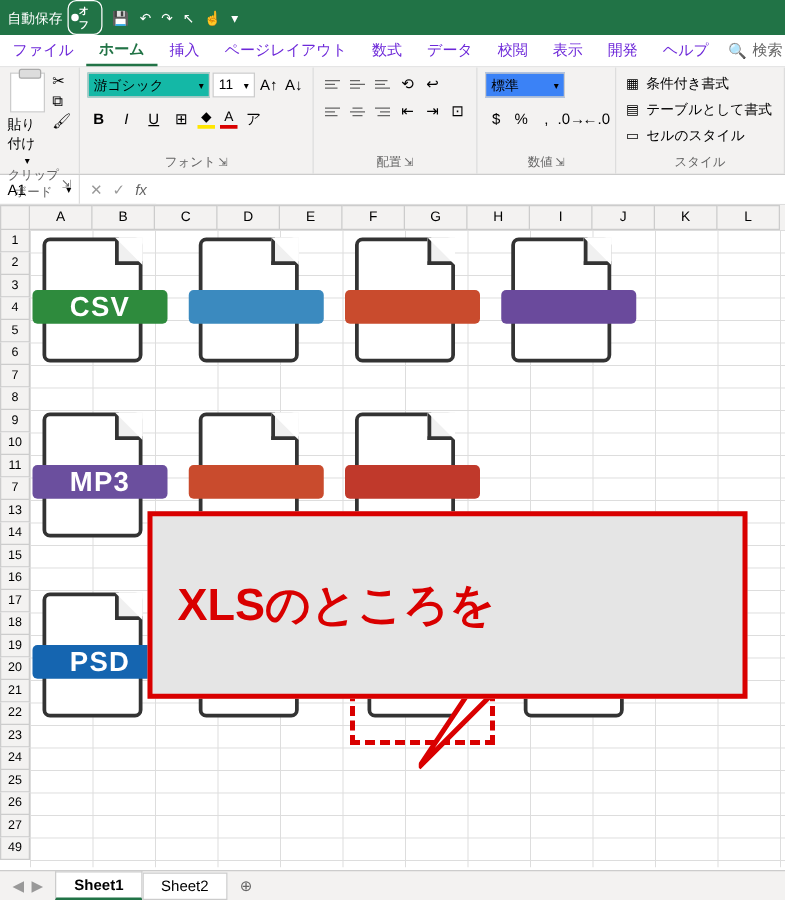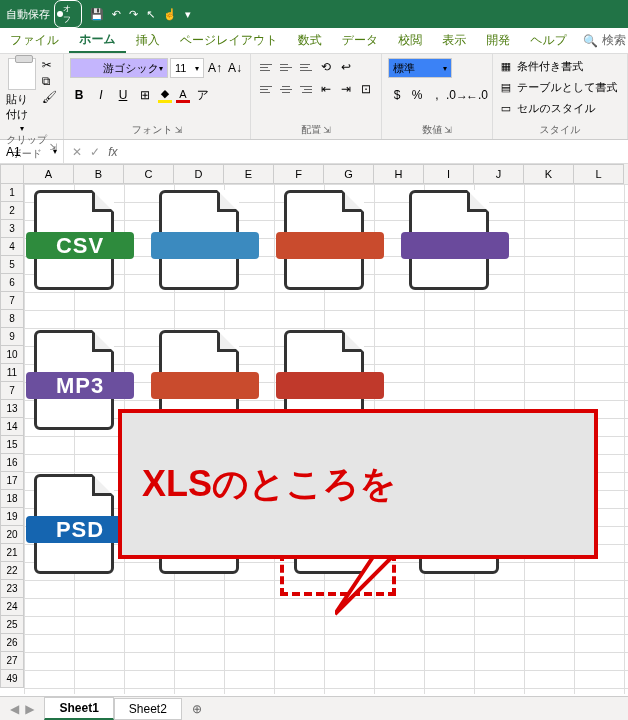--- a/index.html
+++ b/index.html
@@ -1,49 +1,49 @@
 <!DOCTYPE html>
 <html><head>
 <meta charset="utf-8">
 <style>
 * { margin: 0; padding: 0; box-sizing: border-box; font-family: "Yu Gothic UI", "Meiryo", sans-serif; }
 body { width: 628px; height: 720px; background: #fff; overflow: hidden; position: relative; }
 
 
 .titlebar { background: #217346; color: #fff; height: 28px; display: flex; align-items: center; padding: 0 6px; font-size: 11px; gap: 8px; }
 .titlebar .autosave { display: flex; align-items: center; gap: 4px; }
-.titlebar .toggle { width: 28px; height: 14px; border: 1px solid #fff; border-radius: 7px; display: inline-flex; align-items: center; justify-content: center; padding: 13px 2px; font-size: 8px; }
+.titlebar .toggle { width: 28px; height: 14px; border: 1px solid #fff; border-radius: 7px; display: inline-flex; align-items: center; justify-content: center; padding: 13px 2px; font-size: 8px; font-weight: bold; }
 .titlebar .qat { display: flex; gap: 8px; align-items: center; }
 .titlebar .qat span { cursor: pointer; }
 .titlebar .title { flex: 1; text-align: center; overflow: hidden; white-space: nowrap; }
 
 
 .ribbontabs { background: #fff; display: flex; align-items: center; height: 26px; font-size: 12px; border-bottom: 1px solid #ddd; }
-.ribbontabs .tab { padding: 0 10px; height: 100%; display: flex; align-items: center; cursor: pointer; color: #4d7c0f; }
+.ribbontabs .tab { padding: 0 10px; height: 100%; display: flex; align-items: center; cursor: pointer; color: #6d28d9; }
 .ribbontabs .tab.active { color: #217346; border-bottom: 2px solid #217346; font-weight: 600; }
 .ribbontabs .search { margin-left: 6px; display: flex; align-items: center; gap: 4px; color: #666; }
 
 
 .ribbon { background: #f3f2f1; height: 86px; display: flex; border-bottom: 1px solid #ccc; font-size: 11px; }
 .group { border-right: 1px solid #ddd; display: flex; flex-direction: column; justify-content: space-between; padding: 4px 6px 2px; }
 .group .content { display: flex; gap: 4px; flex: 1; align-items: flex-start; }
 .group .label { text-align: center; font-size: 10px; color: #666; display: flex; justify-content: center; align-items: center; gap: 2px; }
 .group .label .launcher { font-size: 9px; }
 
 
 .clipboard { width: 64px; }
 .paste { display: flex; flex-direction: column; align-items: center; gap: 2px; cursor: pointer; }
 .paste-icon { width: 28px; height: 32px; background: #fff; border: 1px solid #ccc; position: relative; }
 .paste-icon::before { content: ""; position: absolute; top: -4px; left: 6px; width: 16px; height: 6px; background: #ddd; border: 1px solid #aaa; border-radius: 2px; }
 .small-btns { display: flex; flex-direction: column; gap: 2px; font-size: 12px; }
 
 
 .fontgroup { min-width: 180px; }
 .fontrow { display: flex; gap: 2px; align-items: center; }
-.font-select { width: 98px; height: 20px; border: 1px solid #ccc; background: #c4b5fd; font-size: 11px; padding: 0 4px; display: flex; align-items: center; justify-content: flex-end; }
+.font-select { width: 98px; height: 20px; border: 1px solid #ccc; background: #14b8a6; font-size: 11px; padding: 0 4px; display: flex; align-items: center; justify-content: space-between; }
 .size-select { width: 34px; height: 20px; border: 1px solid #ccc; background: #fff; font-size: 11px; padding: 0 4px; display: flex; align-items: center; justify-content: space-between; }
 .smallbtn { width: 18px; height: 18px; display: inline-flex; align-items: center; justify-content: center; cursor: pointer; font-size: 12px; }
 .fontrow2 { display: flex; gap: 4px; margin-top: 4px; align-items: center; }
 .colorbtn { display: inline-flex; flex-direction: column; align-items: center; }
 .colorbar { width: 14px; height: 3px; }
 
 
 .aligngroup { min-width: 110px; }
 .alignrow { display: flex; gap: 2px; }
 .alignbtn { width: 18px; height: 18px; display: flex; flex-direction: column; justify-content: center; gap: 2px; cursor: pointer; padding: 3px; }

